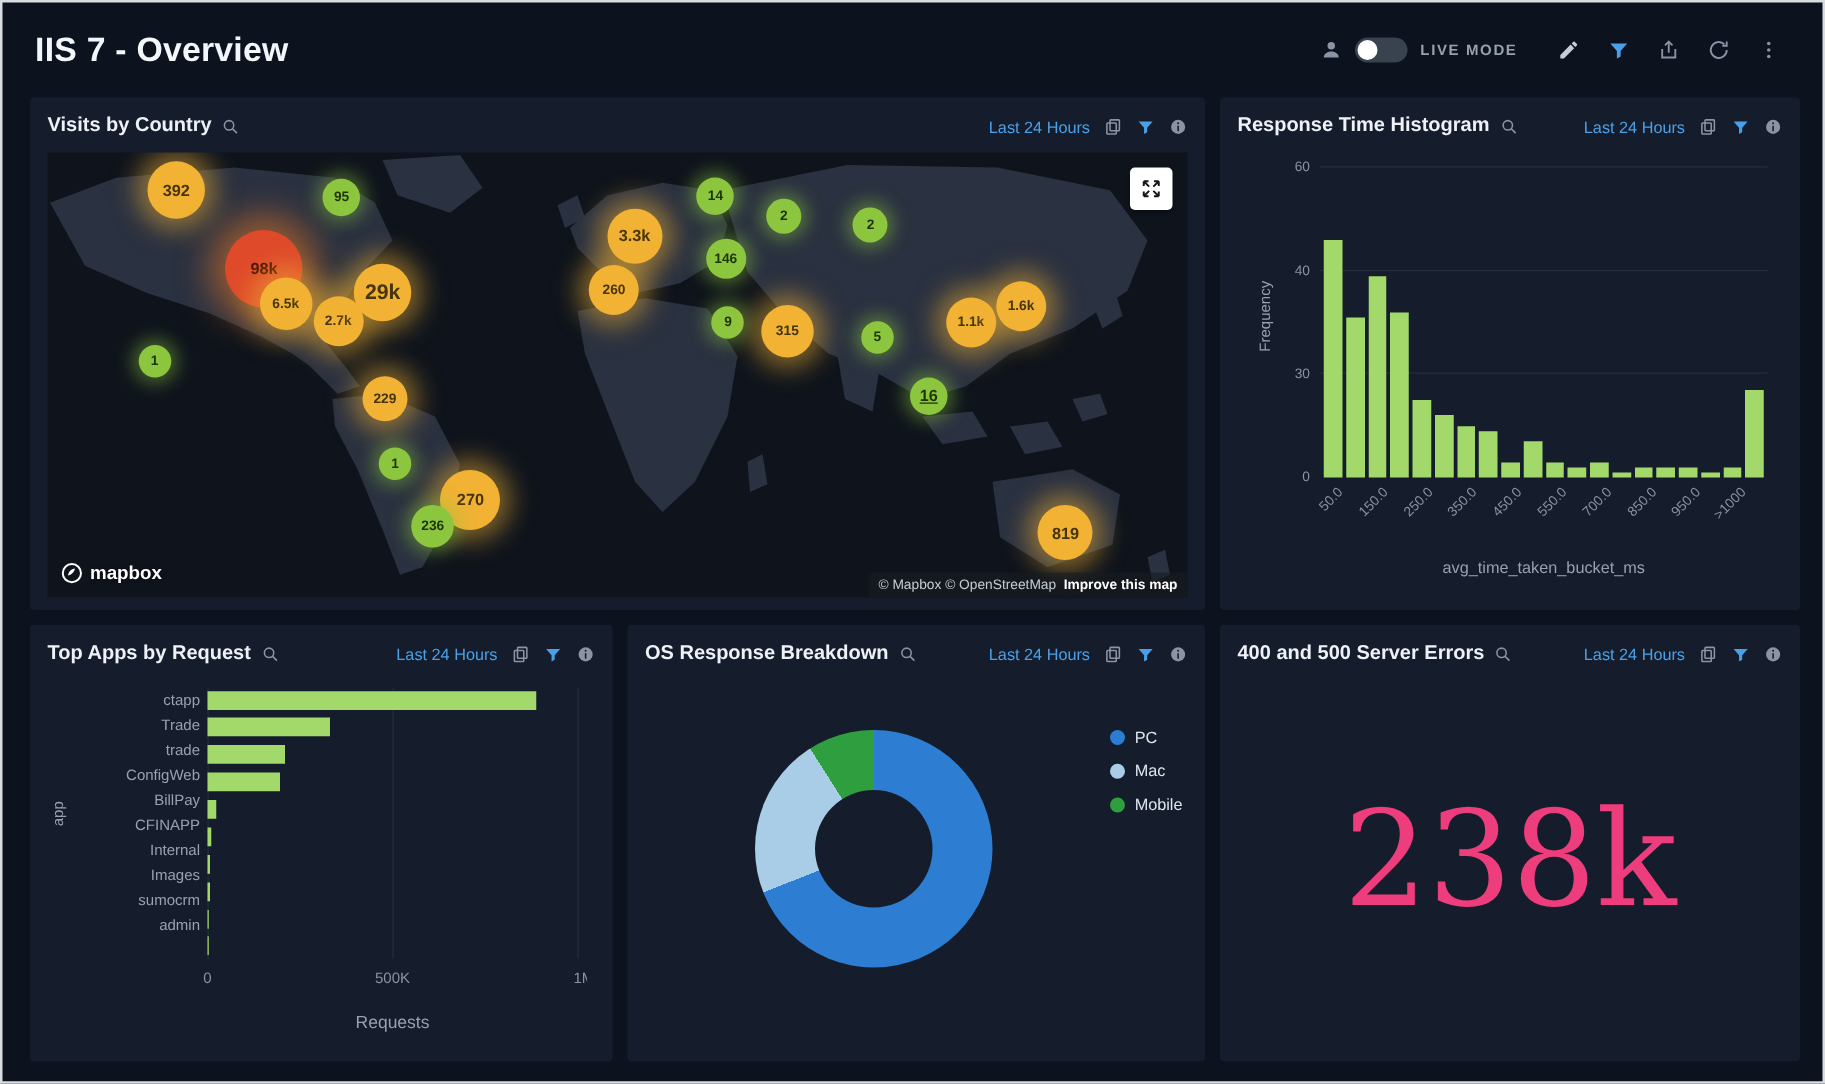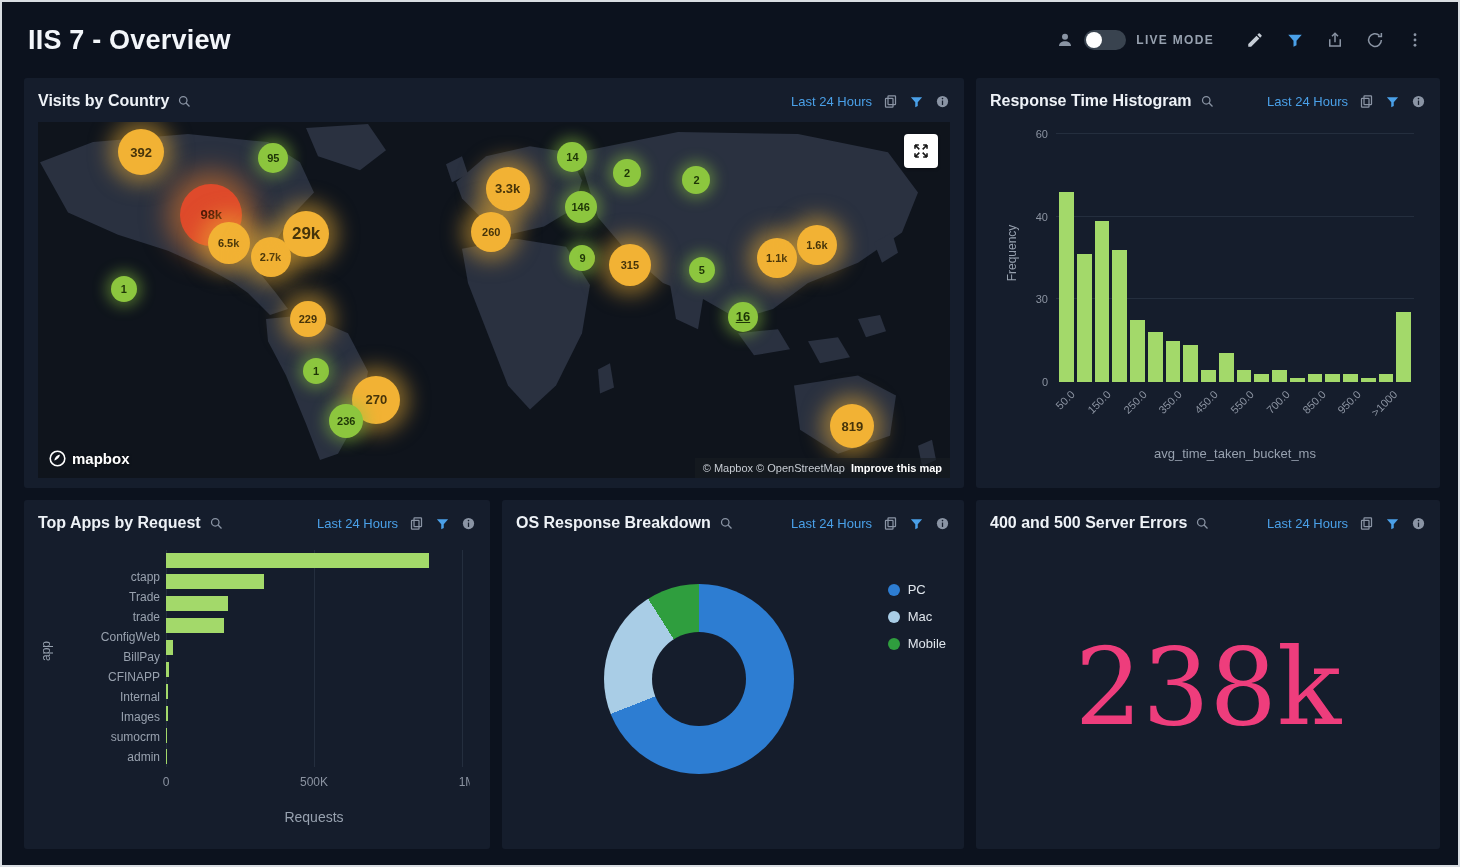--- a/index.html
+++ b/index.html
@@ -60,21 +60,21 @@
   .hbar{flex:1;background:#a3d96a}
   .hxticks{position:absolute;left:66px;right:12px;top:268px;height:54px}
   .hxtw{position:absolute;top:2px;width:0;height:0}
   .hxtw span{position:absolute;right:0;top:0;transform:rotate(-45deg);transform-origin:100% 0;font-size:11px;color:#8b93a1;white-space:nowrap}
   .hxlabel{position:absolute;left:66px;right:12px;top:328px;text-align:center;font-size:13px;color:#97a1af}
   .hylabel{position:absolute;left:-28px;top:128px;width:100px;text-align:center;transform:rotate(-90deg);font-size:12px;color:#97a1af}
 
   
   .apps-body{flex:1;position:relative;margin-top:6px}
   .apps-ylabel{position:absolute;left:-32px;top:102px;width:80px;text-align:center;transform:rotate(-90deg);font-size:12px;color:#97a1af}
-  .apps-labels{position:absolute;left:22px;width:100px;top:8px;bottom:72px;display:flex;flex-direction:column;justify-content:flex-end;text-align:right}
+  .apps-labels{position:absolute;left:22px;width:100px;top:8px;bottom:72px;display:flex;flex-direction:column;justify-content:flex-start;text-align:right}
   .alab{font-size:12px;color:#98a1ae;height:20px;line-height:20px;white-space:nowrap}
   .apps-rows{position:absolute;left:128px;right:14px;top:8px;bottom:72px;display:flex;flex-direction:column;justify-content:space-between}
   .arow{height:20px;display:flex;align-items:center;position:relative;z-index:2}
   .abar{height:15px;background:#a3d96a}
   .agrid{position:absolute;top:0;bottom:0;width:1px;background:#242e3e;z-index:1}
   .axticks{position:absolute;left:128px;right:14px;bottom:46px;height:18px}
   .axt{position:absolute;top:0;font-size:12px;color:#8b93a1;transform:translateX(-50%);white-space:nowrap}
   .axt.clip{width:11px;overflow:hidden;transform:translateX(-30%)}
   .apps-xlabel{position:absolute;left:128px;right:14px;bottom:14px;text-align:center;font-size:14px;color:#97a1af}
 

